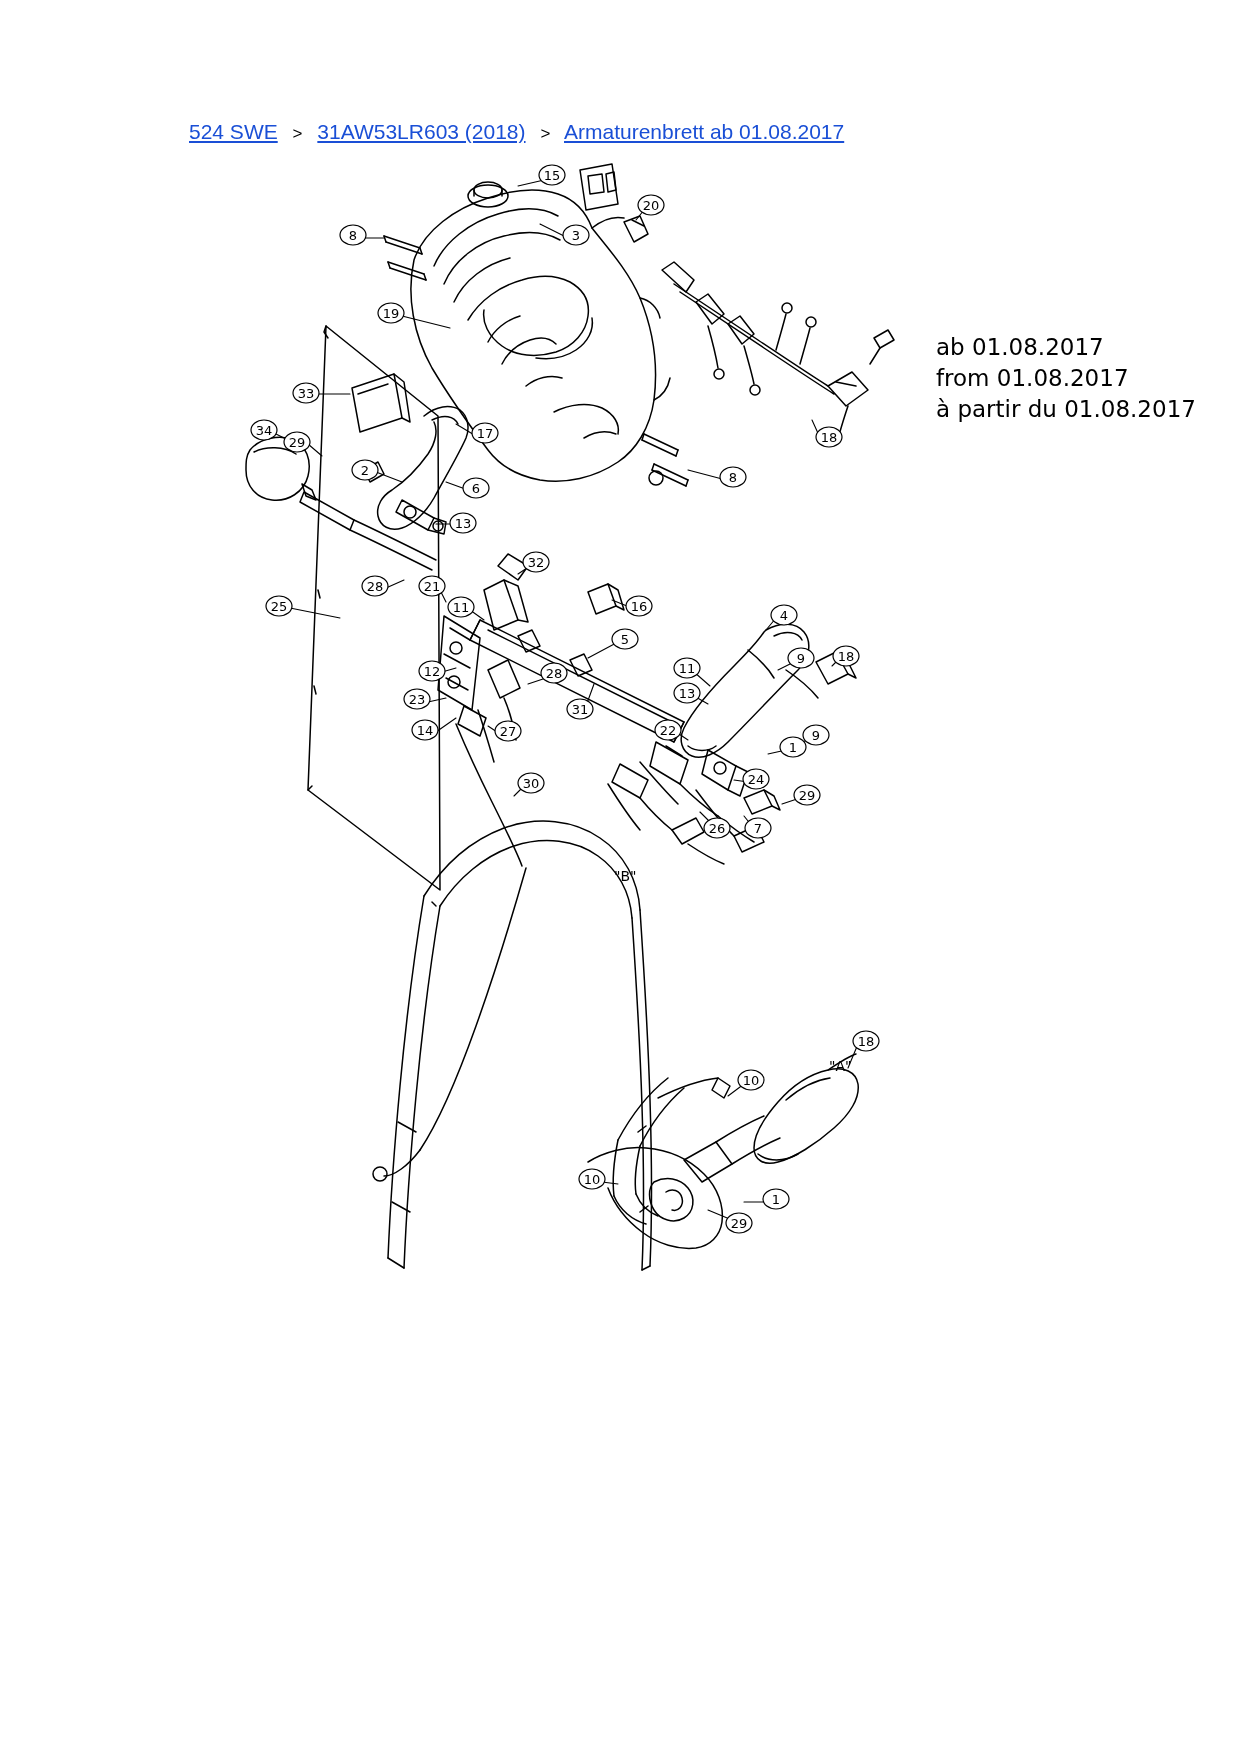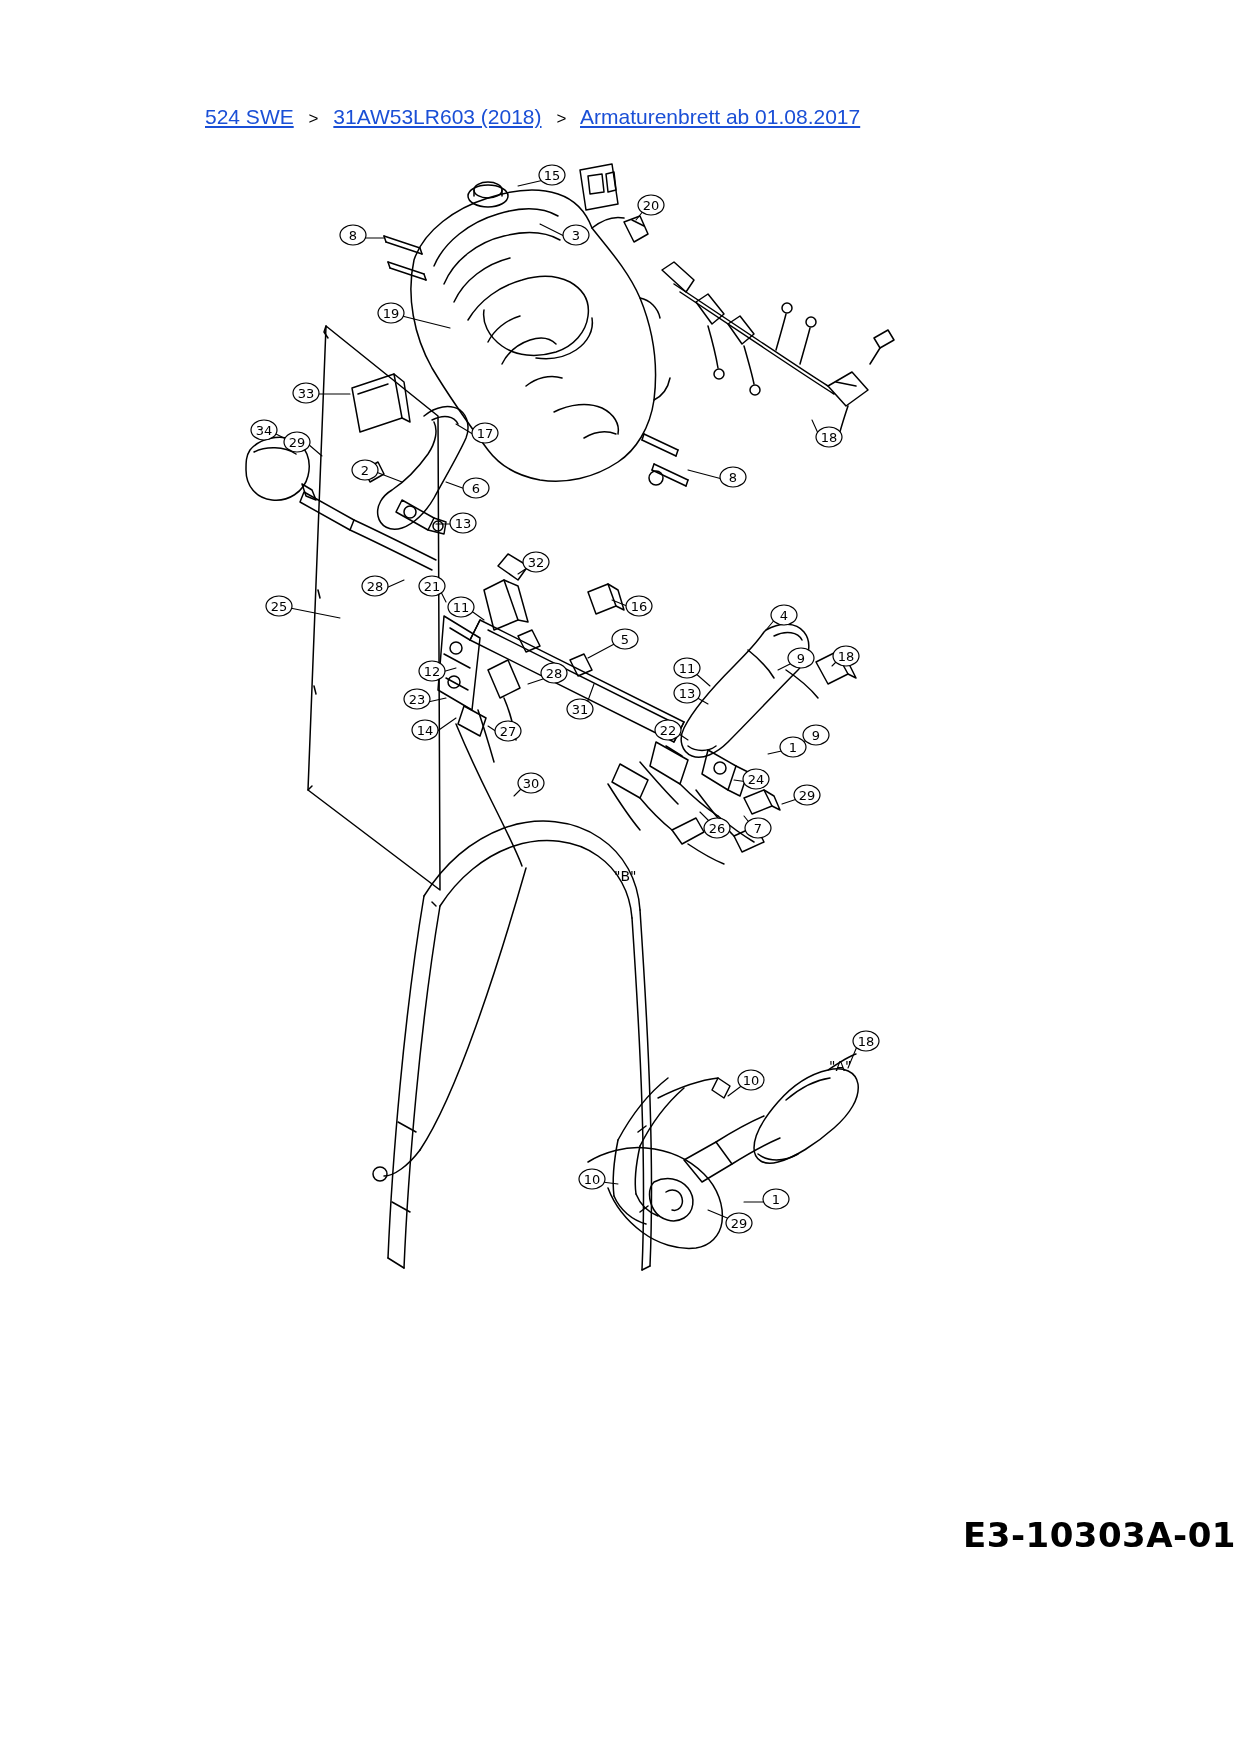--- a/index.html
+++ b/index.html
@@ -12,25 +12,24 @@
     height: 1754px;
     position: relative;
     font-family: "Liberation Sans", sans-serif;
     overflow: hidden;
   }
 
   
   #breadcrumb {
     position: absolute;
     left: 189px;
-    top: 104px;
+    top: 116px;
     font-size: 21px;
-    line-height: 25px;
+    line-height: 32px;
     white-space: nowrap;
-    margin-left: 16px;
   }
   #breadcrumb a {
     color: #1a4fd6;
     text-decoration: underline;
     font-size: 21px;
   }
   #breadcrumb .sep {
     color: #000000;
     padding: 0 9px;
     font-size: 17px;
@@ -547,18 +546,22 @@
           <ellipse cx="588" cy="1049" rx="13" ry="10" fill="#ffffff" stroke="#000000" stroke-width="1.2"></ellipse>
           <text x="588" y="1053.5" text-anchor="middle" font-family="&quot;DejaVu Sans&quot;, sans-serif" font-size="13" fill="#000">1</text>
         </g>
         <g>
           <ellipse cx="551" cy="1073" rx="13" ry="10" fill="#ffffff" stroke="#000000" stroke-width="1.2"></ellipse>
           <text x="551" y="1077.5" text-anchor="middle" font-family="&quot;DejaVu Sans&quot;, sans-serif" font-size="13" fill="#000">29</text>
         </g>
       </g>
   </svg>
 
+  <div class="note-block" id="date-note">
+    <div>ab 01.08.2017</div>
+    <div>from 01.08.2017</div>
+    <div>à partir du 01.08.2017</div>
+  </div>
 
   <div class="ref-label" id="ref-a">"A"</div>
   <div class="ref-label" id="ref-b">"B"</div>
 
-  <div id="drawing-code">E3-10303A-01</div>
 </div>
 
 </body></html>

